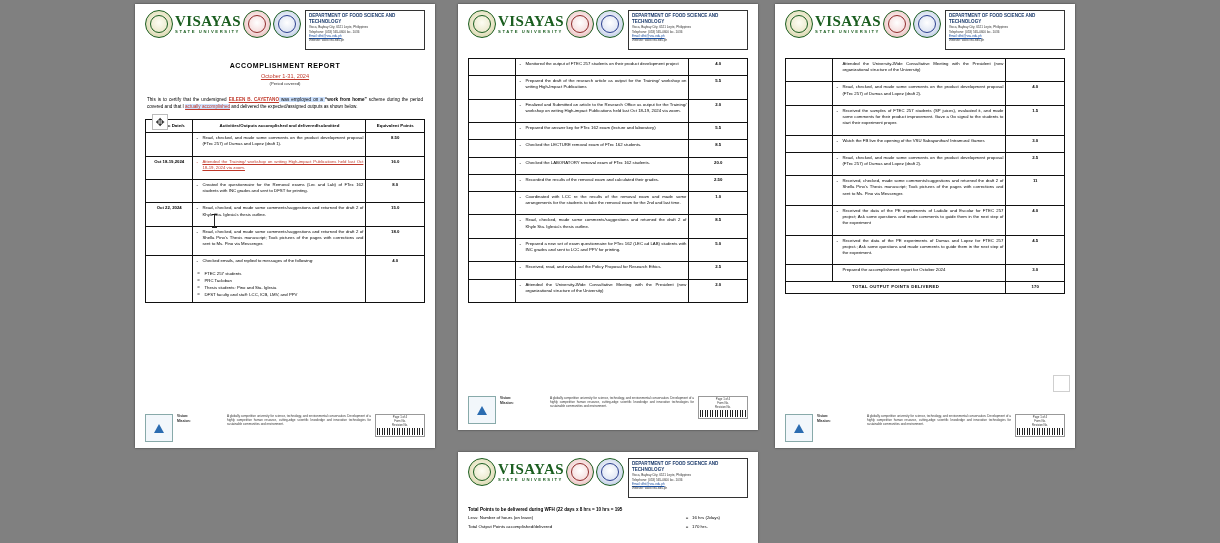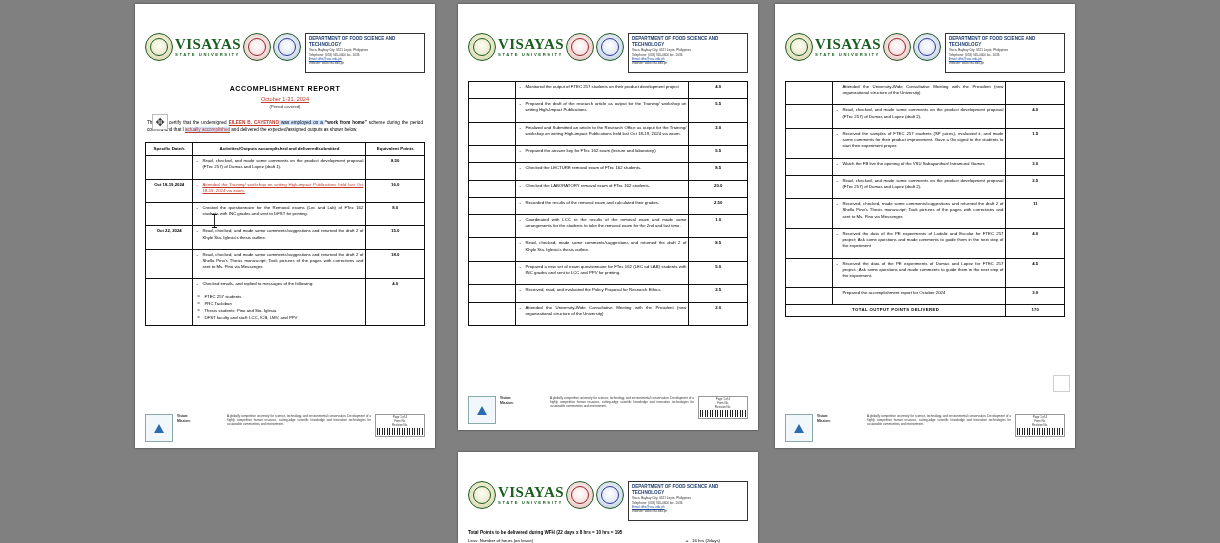--- a/index.html
+++ b/index.html
@@ -19,21 +19,20 @@
   
   #page1{left:135px;top:4px;width:300px;height:444px;}
   #page2{left:458px;top:4px;width:300px;height:426px;}
   #page3{left:775px;top:4px;width:300px;height:444px;}
   #page4{left:458px;top:452px;width:300px;height:91px;}
 
   .sheet{
     position:absolute;inset:0;
     padding:6px 10px 4px 10px;
     box-sizing:border-box;
-    margin-top:23px;
   }
   
   .hdr{
     display:flex;align-items:flex-start;
     gap:4px;
     height:42px;
   }
   .hdr-logos{display:flex;align-items:center;gap:2px;}
   .seal{
     width:26px;height:26px;border-radius:50%;

